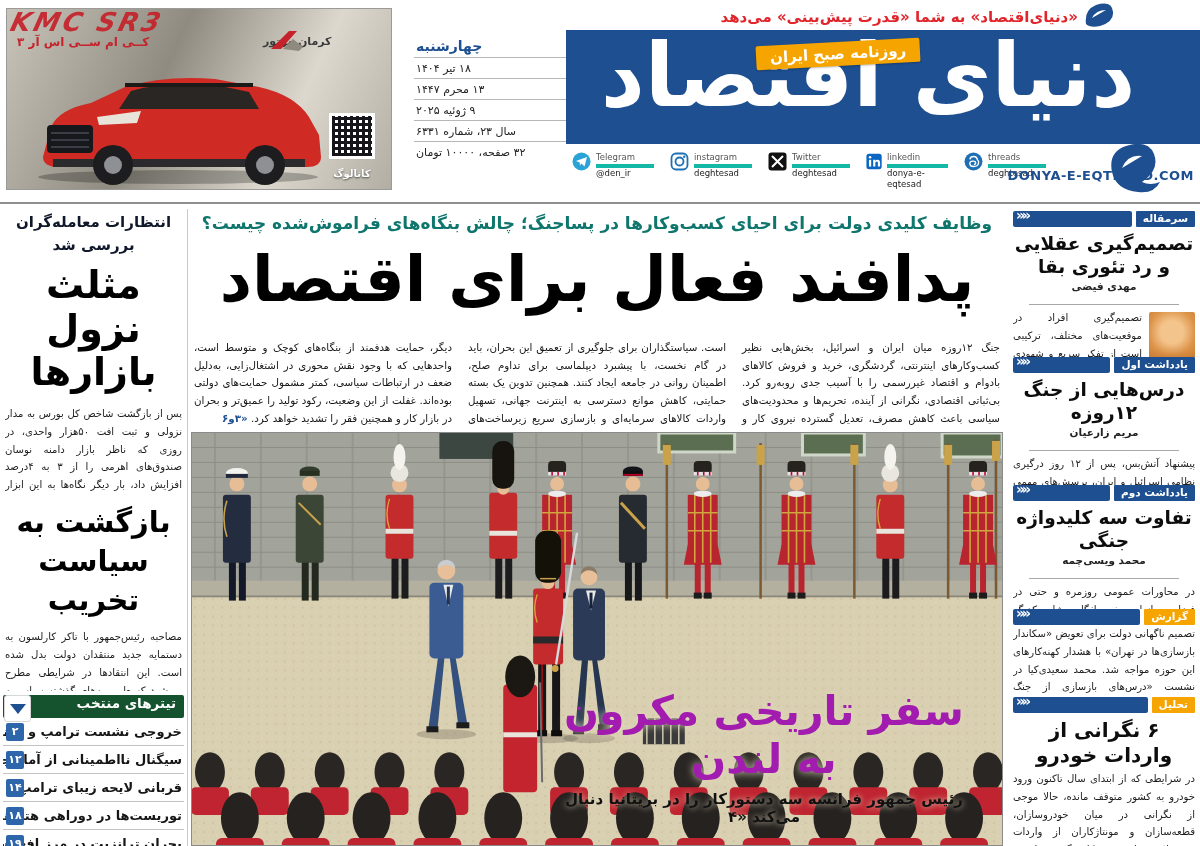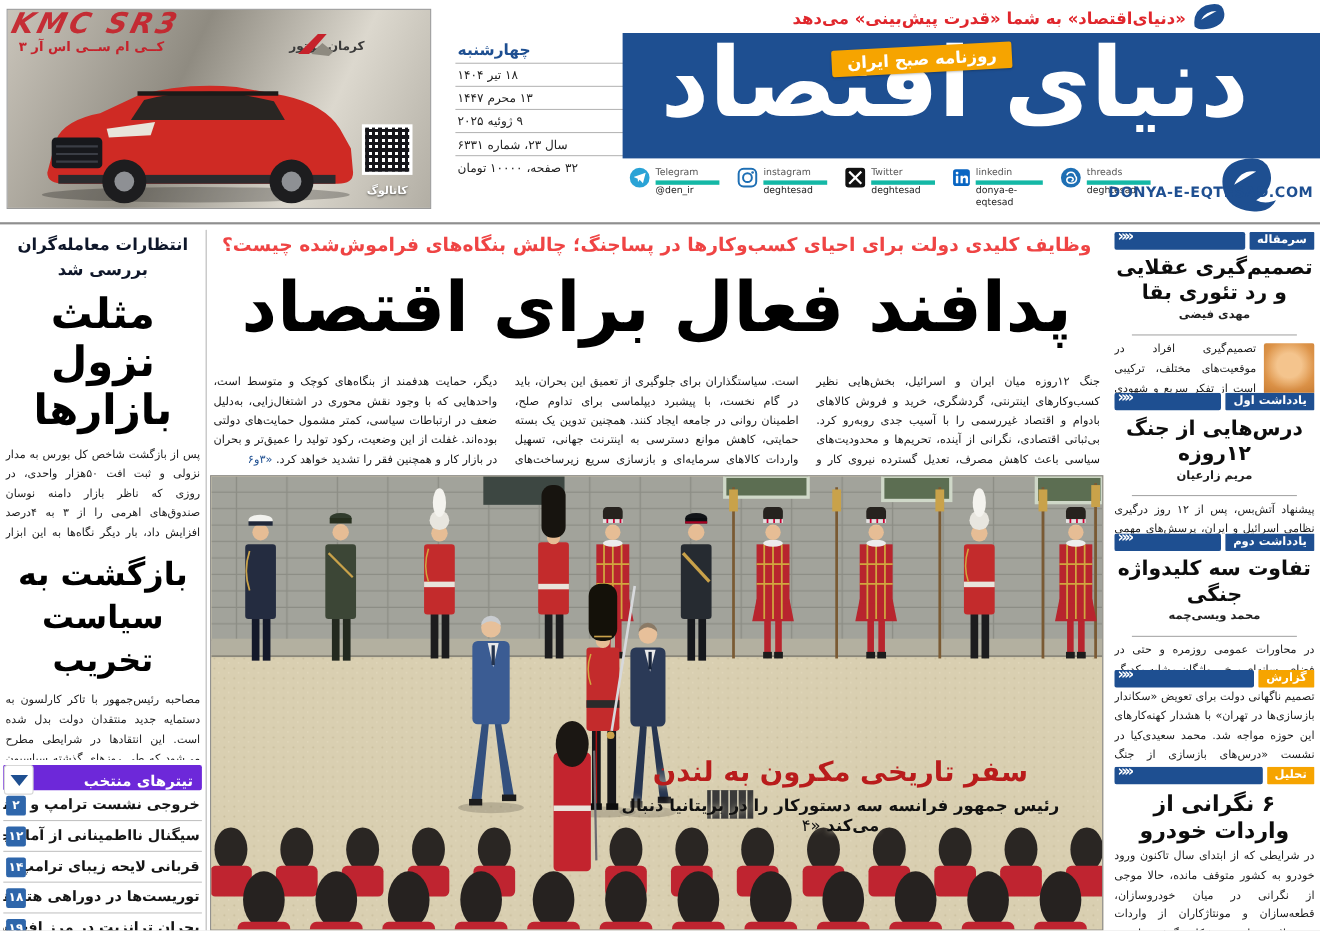--- a/index.html
+++ b/index.html
@@ -50,50 +50,50 @@
   .s4{top:404px;height:88px}.s5{top:492px;height:149px}
   .tab{display:flex;gap:4px;height:16px;align-items:stretch}
   .tab .lbl{color:#fff;font-size:10.5px;font-weight:bold;padding:1px 7px 0;white-space:nowrap;border-radius:1px}
   .tab .bar{flex:1;background:#1e4f91;position:relative;border-radius:2px}
   .tab .bar .ch{position:absolute;left:3px;top:-4px;color:#fff;font-size:14px;font-weight:bold;letter-spacing:-3px}
   .blue .lbl{background:#1e4f91}.yellow .lbl{background:#f6a400}
   .stitle{font-size:18.5px;font-weight:bold;text-align:center;margin:5px 0 2px;color:#0d0d0d;line-height:1.25}
   .author{font-size:10.5px;font-weight:bold;text-align:center;color:#222;margin:1px auto 4px;display:block;
      width:82%;border-bottom:1px solid #a8a8a8;padding-bottom:12px}
   .sbody{font-size:10.1px;line-height:1.76;text-align:justify;color:#1c1c1c}
-  .pref{color:#1e4f91;font-weight:normal;white-space:nowrap}
+  .pref{color:#1e4f91;font-weight:bold;white-space:nowrap}
   .aphoto{float:right;width:46px;height:56px;margin:3px 0 2px 7px;border-radius:2px;
      background:radial-gradient(circle at 50% 36%,#f4c48d 0 26%,#dd9449 55%,#c5792f);box-shadow:inset 0 -18px 14px -10px #b96c28}
   
   .mk{position:absolute;top:6px;left:5px;right:5px;height:286px;overflow:hidden;text-align:center}
   .mk .kick{font-size:15px;font-weight:bold;line-height:1.5;color:#0f172a}
   .mk .t{font-size:38px;font-weight:bold;line-height:1.15;margin:8px 0 10px;color:#000}
   .lbody{font-size:10.1px;line-height:1.76;text-align:justify;color:#1c1c1c}
   .pol{position:absolute;top:298px;left:5px;right:5px;height:188px;overflow:hidden;text-align:center}
   .pol .t{font-size:29px;font-weight:bold;line-height:1.35;margin:0 0 8px;color:#000}
   .sel{position:absolute;top:490px;left:3px;right:3px;bottom:-10px;overflow:hidden}
-  .selhdr{background:#6d28d9;height:23px;display:flex;align-items:flex-end;color:#fff;font-weight:bold;
+  .selhdr{background:#14532d;height:23px;display:flex;align-items:flex-start;color:#fff;font-weight:bold;
      font-size:13.5px;padding-right:8px;position:relative;border-radius:2px}
   .selhdr .chv{position:absolute;left:1px;top:0;width:27px;height:27px;background:#fff;border:1px solid #d7d7d7;
      border-radius:3px;display:flex;align-items:center;justify-content:center;box-sizing:border-box}
   .selhdr .chv i{display:block;width:0;height:0;border-left:8px solid transparent;border-right:8px solid transparent;
      border-top:10px solid #1e4f91}
   .selrow{display:flex;align-items:center;height:27px;border-bottom:1px solid #c3c3c3;position:relative;padding-left:28px}
   .selrow .rt{flex:1;text-align:right;font-size:13px;font-weight:bold;color:#161616;padding-right:2px;white-space:nowrap}
   .selrow .rn{position:absolute;left:3px;width:18px;height:18px;background:#2e66ab;color:#fff;font-size:11px;
      font-weight:bold;display:flex;align-items:center;justify-content:center;border-radius:2px}
   
-  .kick2{position:absolute;top:8px;left:0;right:0;text-align:center;font-size:17px;font-weight:bold;color:#ef4444}
+  .kick2{position:absolute;top:8px;left:0;right:0;text-align:center;font-size:17px;font-weight:bold;color:#0f766e}
   .head{position:absolute;top:26px;left:0;right:0;text-align:center;font-size:63px;font-weight:bold;color:#000;line-height:1.55}
   .lead{position:absolute;top:134px;left:6px;right:6px;height:90px;display:flex;gap:16px;overflow:hidden}
   .lead .c{flex:1;font-size:10.3px;line-height:1.72;text-align:justify;color:#161616}
   .photo{position:absolute;top:227px;left:3px;right:3px;bottom:0;border:1px solid #8a8a8a;overflow:hidden;background:#d9cfb1}
   .photo>svg{display:block;width:100%;height:100%}
   .cap{position:absolute;right:22px;top:254px;width:432px;text-align:center}
-  .cap .t{font-size:25px;font-weight:bold;color:#b91c1c;text-shadow:0 0 8px rgba(226,217,189,.95)}
+  .cap .t{font-size:41px;font-weight:bold;color:#a21caf;text-shadow:0 0 8px rgba(226,217,189,.95)}
   .cap .s{font-size:15px;font-weight:bold;margin-top:7px;color:#111;text-shadow:0 0 6px rgba(226,217,189,.95)}
 </style>
 </head>
 <body>
 
 <div class="page">
 
   <div class="hdr">
 
     <div class="ad">

